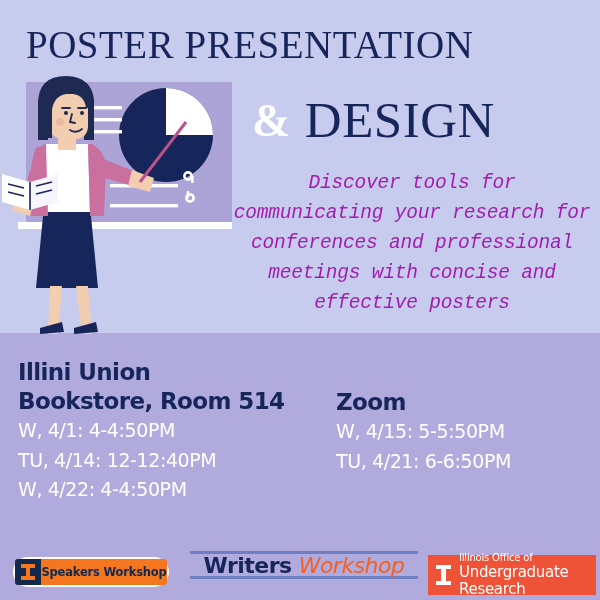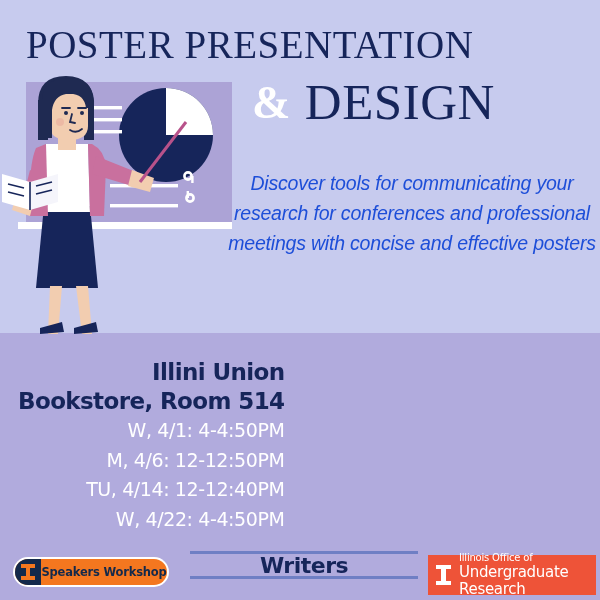--- a/index.html
+++ b/index.html
@@ -45,21 +45,21 @@
     font-family: "Liberation Serif", serif;
     font-size: 39px;
     line-height: 54px;
     letter-spacing: 0.5px;
     color: #16255a;
     white-space: nowrap;
   }
   .headline2 {
     position: absolute;
     left: 252px;
-    top: 74px;
+    top: 92px;
     font-family: "Liberation Serif", serif;
     font-size: 51px;
     line-height: 56px;
     letter-spacing: 0.5px;
     color: #16255a;
     white-space: nowrap;
   }
   .amp {
     color: #ffffff;
     font-weight: bold;
@@ -67,40 +67,40 @@
     padding-right: 14px;
     vertical-align: 1px;
   }
   
   .description {
     position: absolute;
     left: 228px;
     top: 168px;
     width: 368px;
     text-align: center;
-    font-family: Liberation Sans, sans-serif;
+    font-family: Liberation Mono, monospace;
     font-style: italic;
     font-size: 19.5px;
     line-height: 30px;
-    color: #1d4ed8;
+    color: #a21caf;
     letter-spacing: -0.2px;
   }
   
   .illus {
     position: absolute;
     left: 0;
     top: 70px;
     width: 232px;
     height: 265px;
   }
   
   .sched {
     position: absolute;
   }
-  .sched-left  { left: 18px;  top: 358px; text-align: right; }
+  .sched-left  { left: 18px;  top: 358px; }
   .sched-right { left: 336px; top: 388px; }
   .sched-title {
     font-family: "DejaVu Sans", sans-serif;
     font-weight: bold;
     font-size: 23px;
     line-height: 29px;
     color: #16255a;
     letter-spacing: -0.6px;
     white-space: nowrap;
   }
@@ -122,21 +122,21 @@
     background: #ffffff;
     border-radius: 15px;
     padding: 2px;
     box-sizing: border-box;
   }
   .logo-speakers-inner {
     position: relative;
     width: 100%;
     height: 100%;
     background: #f4771f;
-    border-radius: 13px;
+    border-radius: 3px;
     overflow: hidden;
     display: flex;
     align-items: center;
   }
   .ill-mark {
     width: 26px;
     height: 100%;
     background: #13294b;
     display: flex;
     align-items: center;
@@ -348,39 +348,44 @@
   <div class="headline2">
     <span class="amp">&amp;</span><span>DESIGN</span>
   </div>
 
   <div class="description">Discover tools for communicating your research for conferences and professional meetings with concise and effective posters</div>
 
   <div class="sched sched-left">
     <div class="sched-title">Illini Union</div>
     <div class="sched-title">Bookstore, Room 514</div>
     <div class="sched-line">W, 4/1: 4-4:50PM</div>
-    <div class="sched-line">M, 4/6: 12-12:50PM</div>
     <div class="sched-line">TU, 4/14: 12-12:40PM</div>
     <div class="sched-line">W, 4/22: 4-4:50PM</div>
   </div>
 
+  <div class="sched sched-right">
+    <div class="sched-title">Zoom</div>
+    <div class="sched-line">W, 4/15: 5-5:50PM</div>
+    <div class="sched-line">TU, 4/21: 6-6:50PM</div>
+  </div>
 
   <div class="logo-speakers">
     <div class="logo-speakers-inner">
       <div class="ill-mark">
         <div class="ill-i">
             <span></span>
           </div>
       </div>
       <div class="logo-speakers-text">Speakers Workshop</div>
     </div>
   </div>
 
   <div class="logo-writers">
     <span class="lw-a">Writers</span>
+    <span class="lw-b">Workshop</span>
   </div>
 
   <div class="logo-our">
     <div class="our-mark">
       <div class="our-i">
           <span></span>
         </div>
     </div>
     <div class="our-text">
       <div class="our-l1">Illinois Office of</div>

